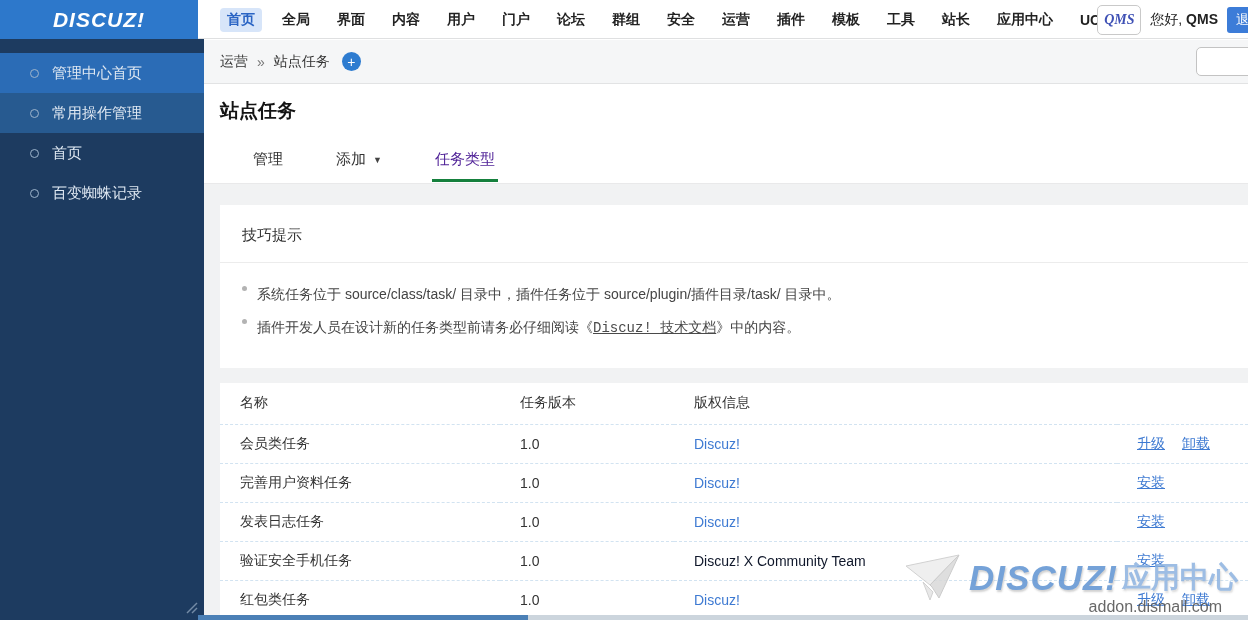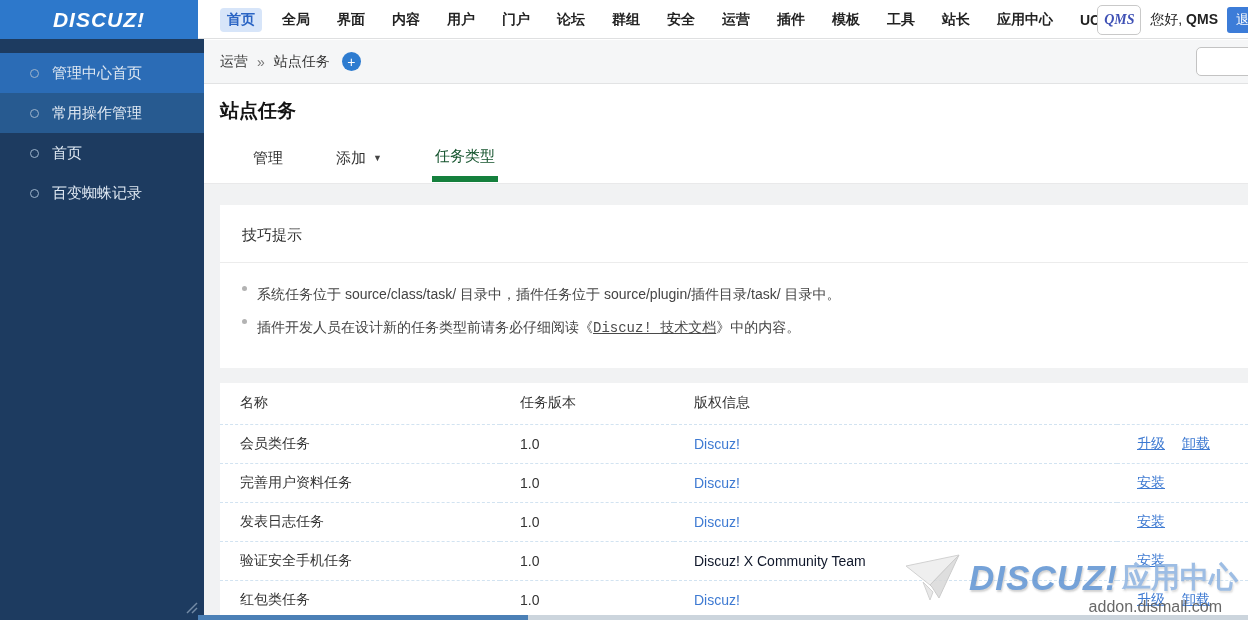--- a/index.html
+++ b/index.html
@@ -47,21 +47,21 @@
   .searchbox { position:absolute; left:1196px; top:47px; width:100px; height:29px; background:#fff;
     border:1px solid #c3c3c3; border-radius:5px; font-size:13px; padding:0 8px; outline:none; z-index:15; }
 
   
   .pagehead { position:absolute; top:84px; left:198px; right:0; height:100px; background:#fff;
     border-bottom:1px solid #e9e9ea; z-index:5; }
   .page-title { position:absolute; left:22px; top:14px; font-size:19px; font-weight:bold; color:#141414; }
   .tabs { position:absolute; left:24px; bottom:1px; display:flex; gap:47px;margin-left:28px; }
   .tab { font-size:15px; color:#333; padding:0 3px 13px 3px; cursor:pointer; display:flex; align-items:center; gap:7px; }
   .tab .caret { font-size:9px; color:#444; }
-  .tab.active { color:#14532d; border-bottom:6px solid #15803d; padding-bottom:10px; }
+  .tab.active { color:#4c1d95; border-bottom:3px solid #15803d; padding-bottom:10px; }
 
   
   .content { position:absolute; top:184px; left:198px; right:0; bottom:0; background:#f1f2f3; overflow:hidden; }
   .card { background:#fff; margin-left:22px; width:calc(100% - 22px); }
   .tips-card { margin-top:21px; }
   .tips-title { font-size:15px; color:#333; padding:21px 22px 17px 22px; }
   .tips-divider { border-top:1px solid #ececec; }
   .tips-list { list-style:none; padding:8px 22px 16px 22px; }
   .tips-list li { font-size:14px; color:#444; margin:15px 0; display:flex; align-items:flex-start; }
   .tips-list li::before { content:""; width:5px; height:5px; border-radius:50%; background:#b3b3b3;

